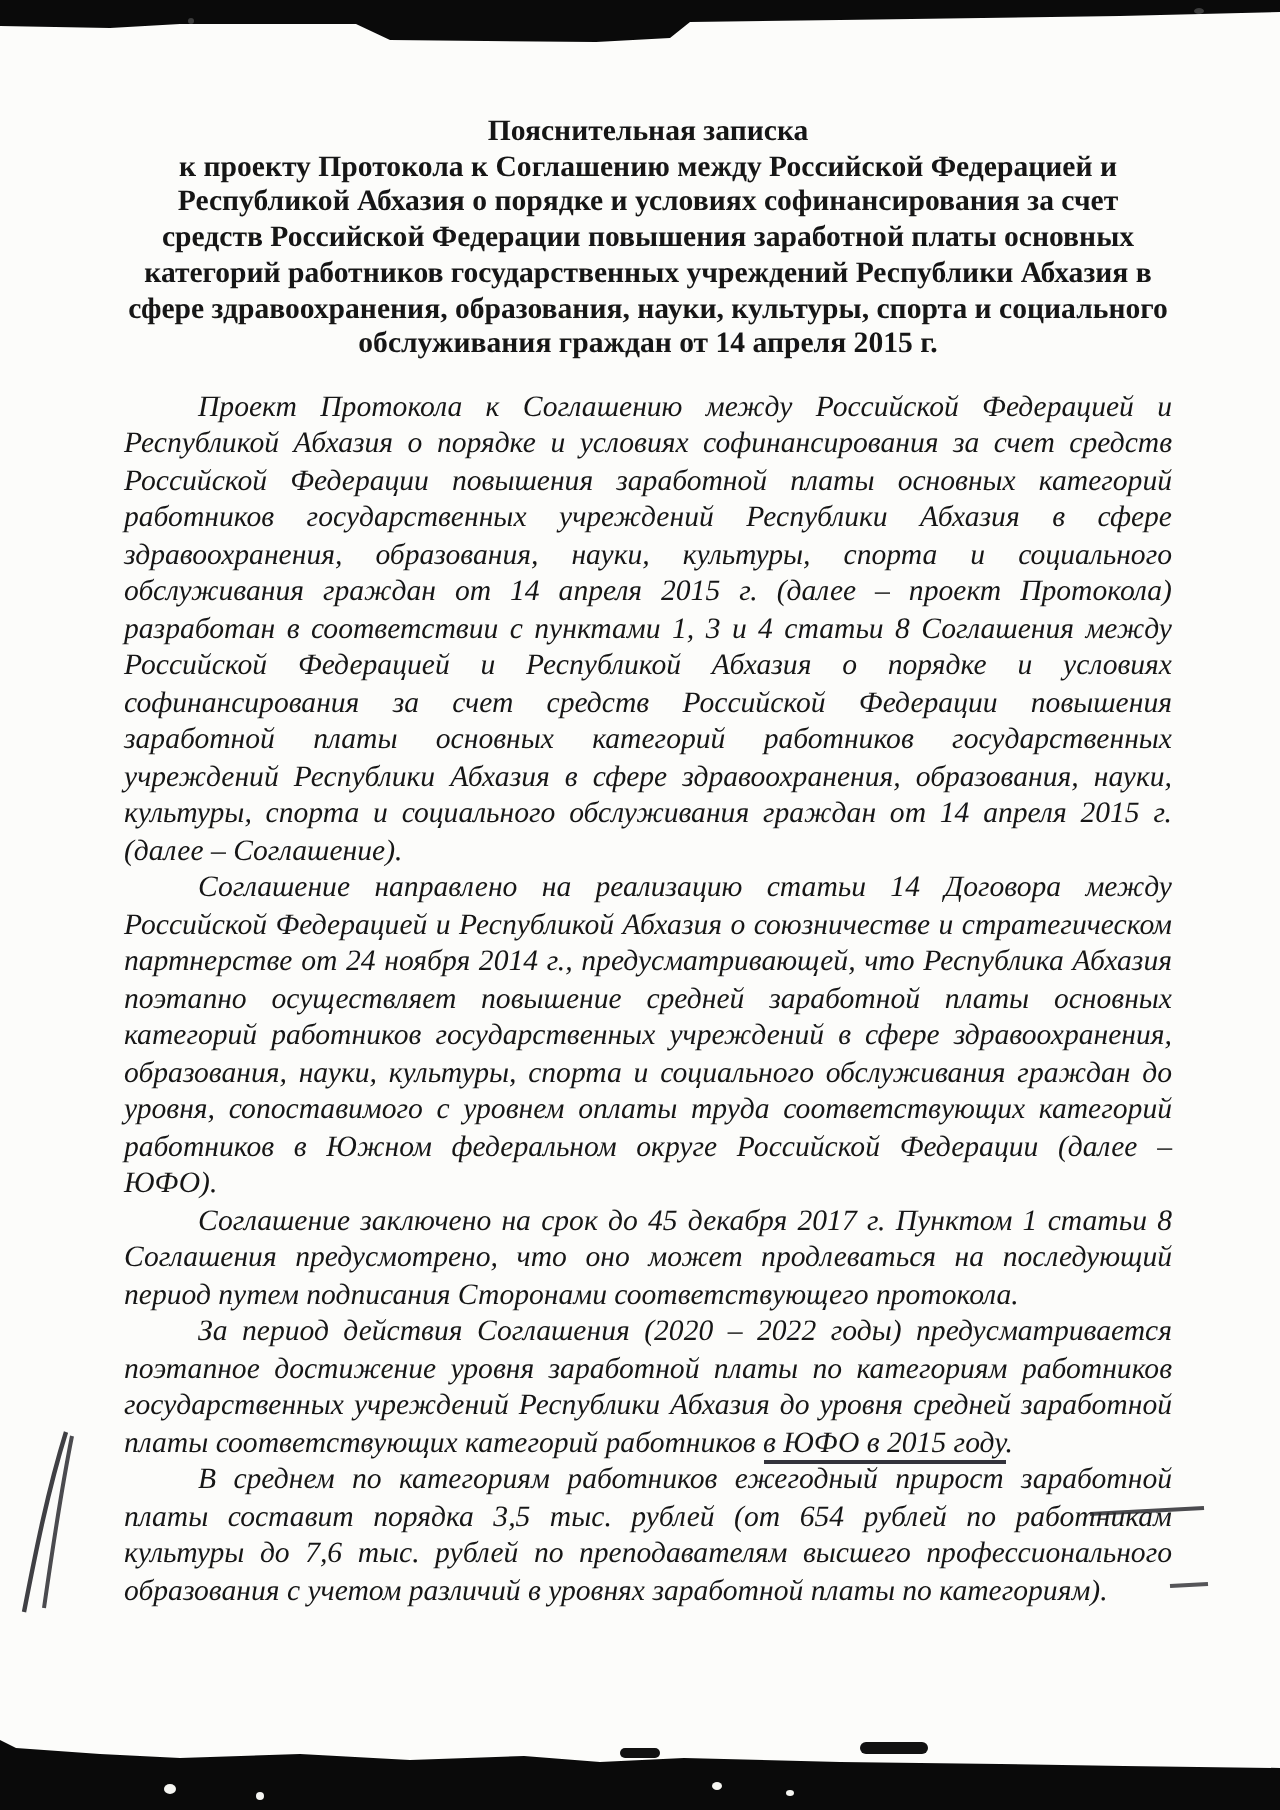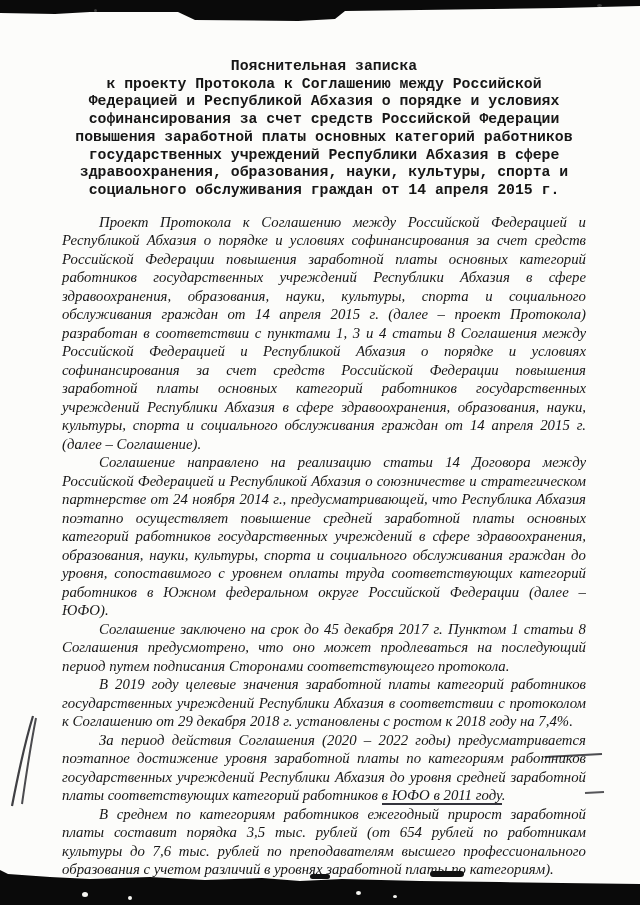--- a/index.html
+++ b/index.html
@@ -28,21 +28,21 @@
       262px 13px, 300px 16px, 342px 14px, 420px 16px, 500px 17px, 562px 18px,
       640px 19px, 640px 40px, 0 40px);
   }
   .smudge { position: absolute; background: #111; border-radius: 50%; }
   .speck-white { position: absolute; background: #f6f6f2; border-radius: 50%; }
   .speck-dark { position: absolute; background: #3c3c3c; border-radius: 50%; }
 
   .content { position: absolute; left: 62px; top: 58px; width: 524px; }
   .title, .subtitle {
     margin: 0; text-align: center; font-weight: bold;
-    font-size: 14.8px; line-height: 17.7px; font-family: Liberation Mono, monospace;
+    font-size: 14.8px; line-height: 17.7px;
   }
   .body-text { margin-top: 13px; font-style: italic; }
   .body-text p {
     margin: 0; text-align: justify; text-indent: 37px;
     font-size: 14.8px; line-height: 18.5px;
   }
   .pen-underline {
     border-bottom: 2px solid #33333b;
     padding-bottom: 0px;
   }
@@ -54,22 +54,21 @@
 <div class="page">
 
   <div class="content">
     <h1 class="title">Пояснительная записка</h1>
     <h2 class="subtitle">к проекту Протокола к Соглашению между Российской Федерацией и Республикой Абхазия о порядке и условиях софинансирования за счет средств Российской Федерации повышения заработной платы основных категорий работников государственных учреждений Республики Абхазия в сфере здравоохранения, образования, науки, культуры, спорта и социального обслуживания граждан от 14 апреля 2015 г.</h2>
 
     <div class="body-text">
       <p>Проект Протокола к Соглашению между Российской Федерацией и Республикой Абхазия о порядке и условиях софинансирования за счет средств Российской Федерации повышения заработной платы основных категорий работников государственных учреждений Республики Абхазия в сфере здравоохранения, образования, науки, культуры, спорта и социального обслуживания граждан от 14 апреля 2015 г. (далее – проект Протокола) разработан в соответствии с пунктами 1, 3 и 4 статьи 8 Соглашения между Российской Федерацией и Республикой Абхазия о порядке и условиях софинансирования за счет средств Российской Федерации повышения заработной платы основных категорий работников государственных учреждений Республики Абхазия в сфере здравоохранения, образования, науки, культуры, спорта и социального обслуживания граждан  от 14 апреля 2015 г. (далее – Соглашение).</p>
       <p>Соглашение направлено на реализацию статьи 14 Договора между Российской Федерацией и Республикой Абхазия о союзничестве и стратегическом партнерстве от 24 ноября 2014 г., предусматривающей, что Республика Абхазия поэтапно осуществляет повышение средней заработной платы основных категорий работников государственных учреждений в сфере здравоохранения, образования, науки, культуры, спорта и социального обслуживания граждан до уровня, сопоставимого с уровнем оплаты труда соответствующих категорий работников в Южном федеральном округе Российской Федерации (далее – ЮФО).</p>
       <p>Соглашение заключено на срок до 45 декабря 2017 г. Пунктом 1 статьи 8 Соглашения предусмотрено, что оно может продлеваться на последующий период путем подписания Сторонами соответствующего протокола.</p>
-      <p>В 2019 году целевые значения заработной платы категорий работников государственных учреждений Республики Абхазия в соответствии с протоколом к Соглашению от 29 декабря 2018 г. установлены с ростом к 2018 году на 7,4%.</p>
-      <p><span>За период действия Соглашения (2020 – 2022 годы) предусматривается поэтапное достижение уровня заработной платы по категориям работников государственных учреждений Республики Абхазия до уровня средней заработной платы соответствующих категорий работников </span><span class="pen-underline">в ЮФО в 2011 году</span><span>.</span></p>
+      <p><span>За период действия Соглашения (2020 – 2022 годы) предусматривается поэтапное достижение уровня заработной платы по категориям работников государственных учреждений Республики Абхазия до уровня средней заработной платы соответствующих категорий работников </span><span class="pen-underline">в ЮФО в 2015 году</span><span>.</span></p>
       <p>В среднем по категориям работников ежегодный прирост заработной платы составит порядка 3,5 тыс. рублей (от 654 рублей по работникам культуры до 7,6 тыс. рублей по преподавателям высшего профессионального образования с учетом различий в уровнях заработной платы по категориям).</p>
     </div>
   </div>
 
   <svg class="pen-marks" width="640" height="905" viewBox="0 0 640 905">
     <path d="M 12 806 C 18 775, 24 745, 33 716" stroke="#2b2b30" stroke-width="2.2" fill="none" opacity="0.9"></path>
     <path d="M 22 804 C 26 776, 30 748, 36 718" stroke="#2b2b30" stroke-width="2" fill="none" opacity="0.85"></path>
     <path d="M 545 757 L 602 754" stroke="#2b2b30" stroke-width="2" fill="none" opacity="0.85"></path>
     <path d="M 585 793 L 604 792" stroke="#2b2b30" stroke-width="2" fill="none" opacity="0.8"></path>
   </svg>

